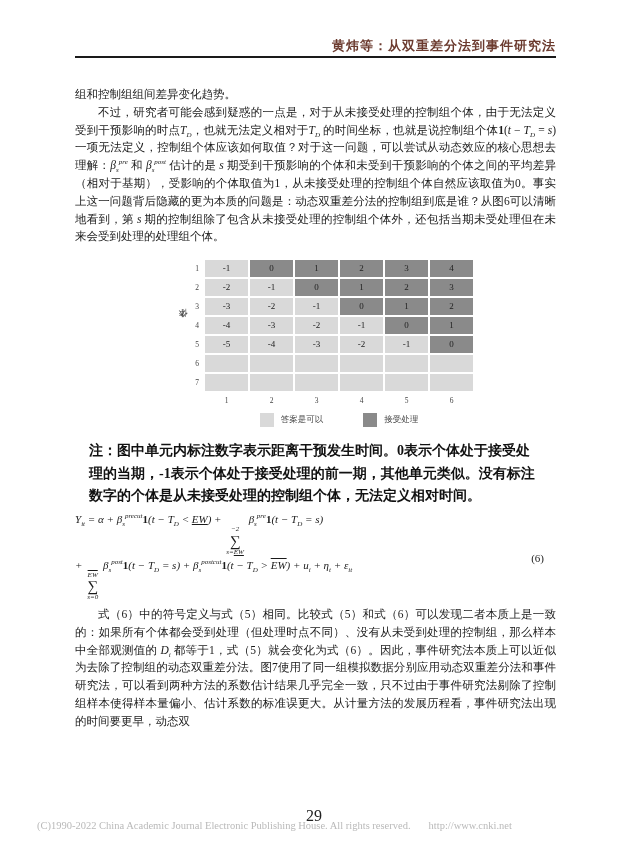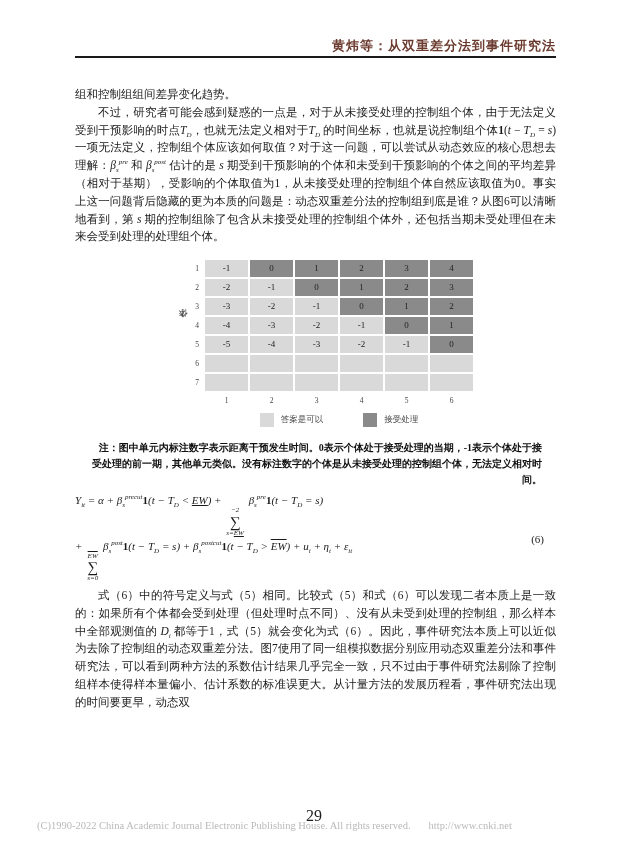--- a/index.html
+++ b/index.html
@@ -23,21 +23,21 @@
   .grid{display:grid;grid-template-columns:repeat(6,43px);gap:2px;background:#ffffff;}
   .cell{height:17px;line-height:17px;text-align:center;font-size:9px;color:#222;}
   .xticks{display:flex;gap:2px;margin-left:28px;margin-top:5px;}
   .xticks div{width:43px;text-align:center;font-size:7.5px;color:#444;}
   .xlabel{width:268px;margin-left:28px;margin-top:6px;text-align:center;font-size:9px;color:#444;}
   .legend{width:268px;margin-left:28px;margin-top:8px;display:flex;justify-content:center;gap:40px;}
   .legend-item{display:flex;align-items:center;gap:7px;}
   .legend-swatch{width:14px;height:14px;}
   .legend-label{font-size:8.5px;color:#444;}
 
-  .note{margin-top:13px;padding:0 14px;font-size:10px;font-weight:bold;line-height:1.6;text-align:right;color:#111;}
+  .note{margin-top:13px;padding:0 14px;font-size:14px;font-weight:bold;line-height:1.6;text-align:left;color:#111;}
   .caption{margin-top:10px;text-align:center;font-size:11px;font-weight:bold;}
   .para.after-caption{margin-top:10px;}
 
   
   .equation{position:relative;margin:6px 0 4px 0;padding:0 26px 0 0;}
   .eq-line{font-size:11px;font-style:italic;margin:2px 0;white-space:nowrap;}
   .eq-line b{font-style:normal;}
   .eq-number{position:absolute;right:12px;top:50%;transform:translateY(-50%);font-size:11px;}
   .sum{display:inline-flex;flex-direction:column;align-items:center;vertical-align:-8px;line-height:1;margin:0 2px;}
   .sum .sl{font-size:7px;line-height:1.1;font-style:italic;}

